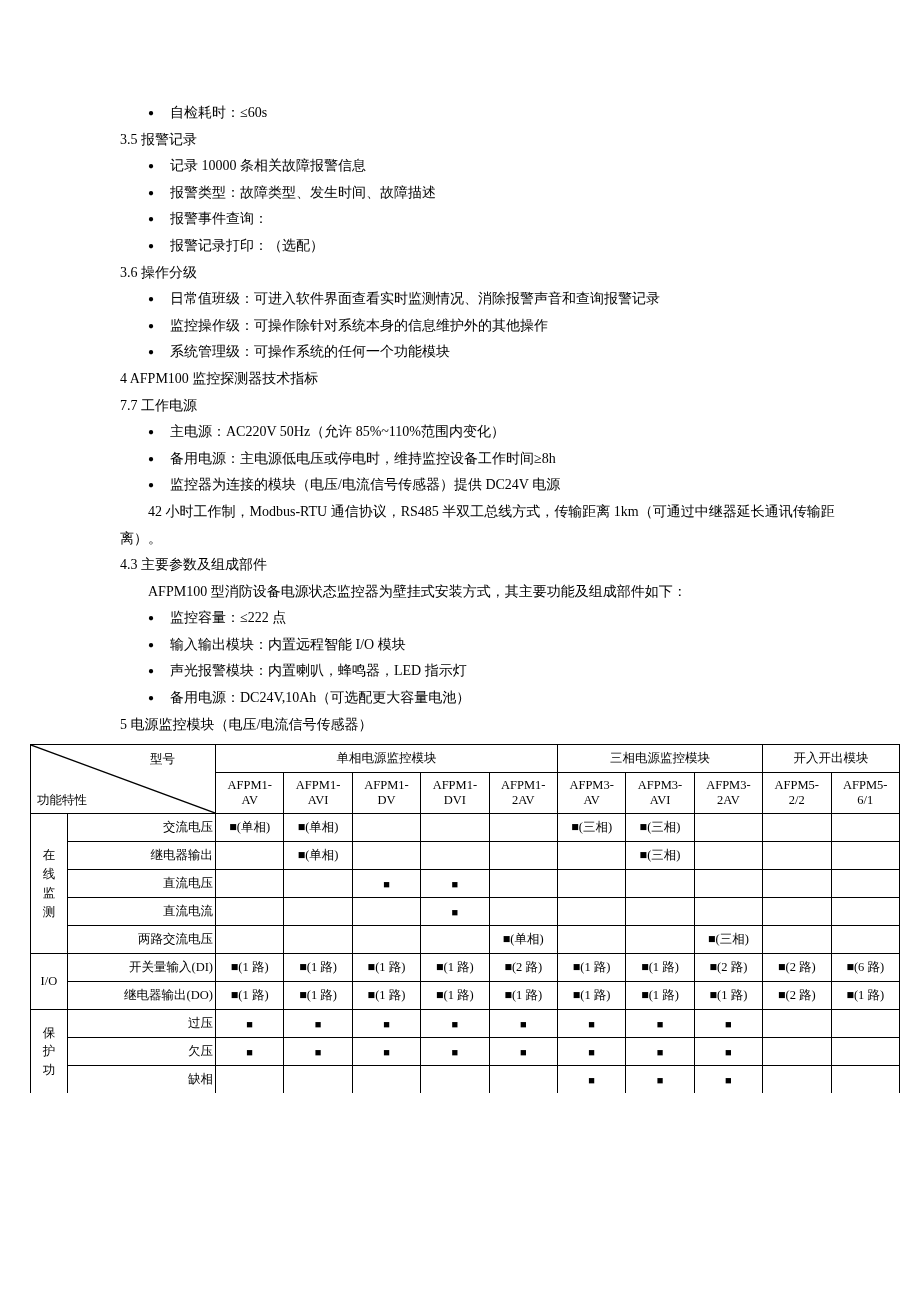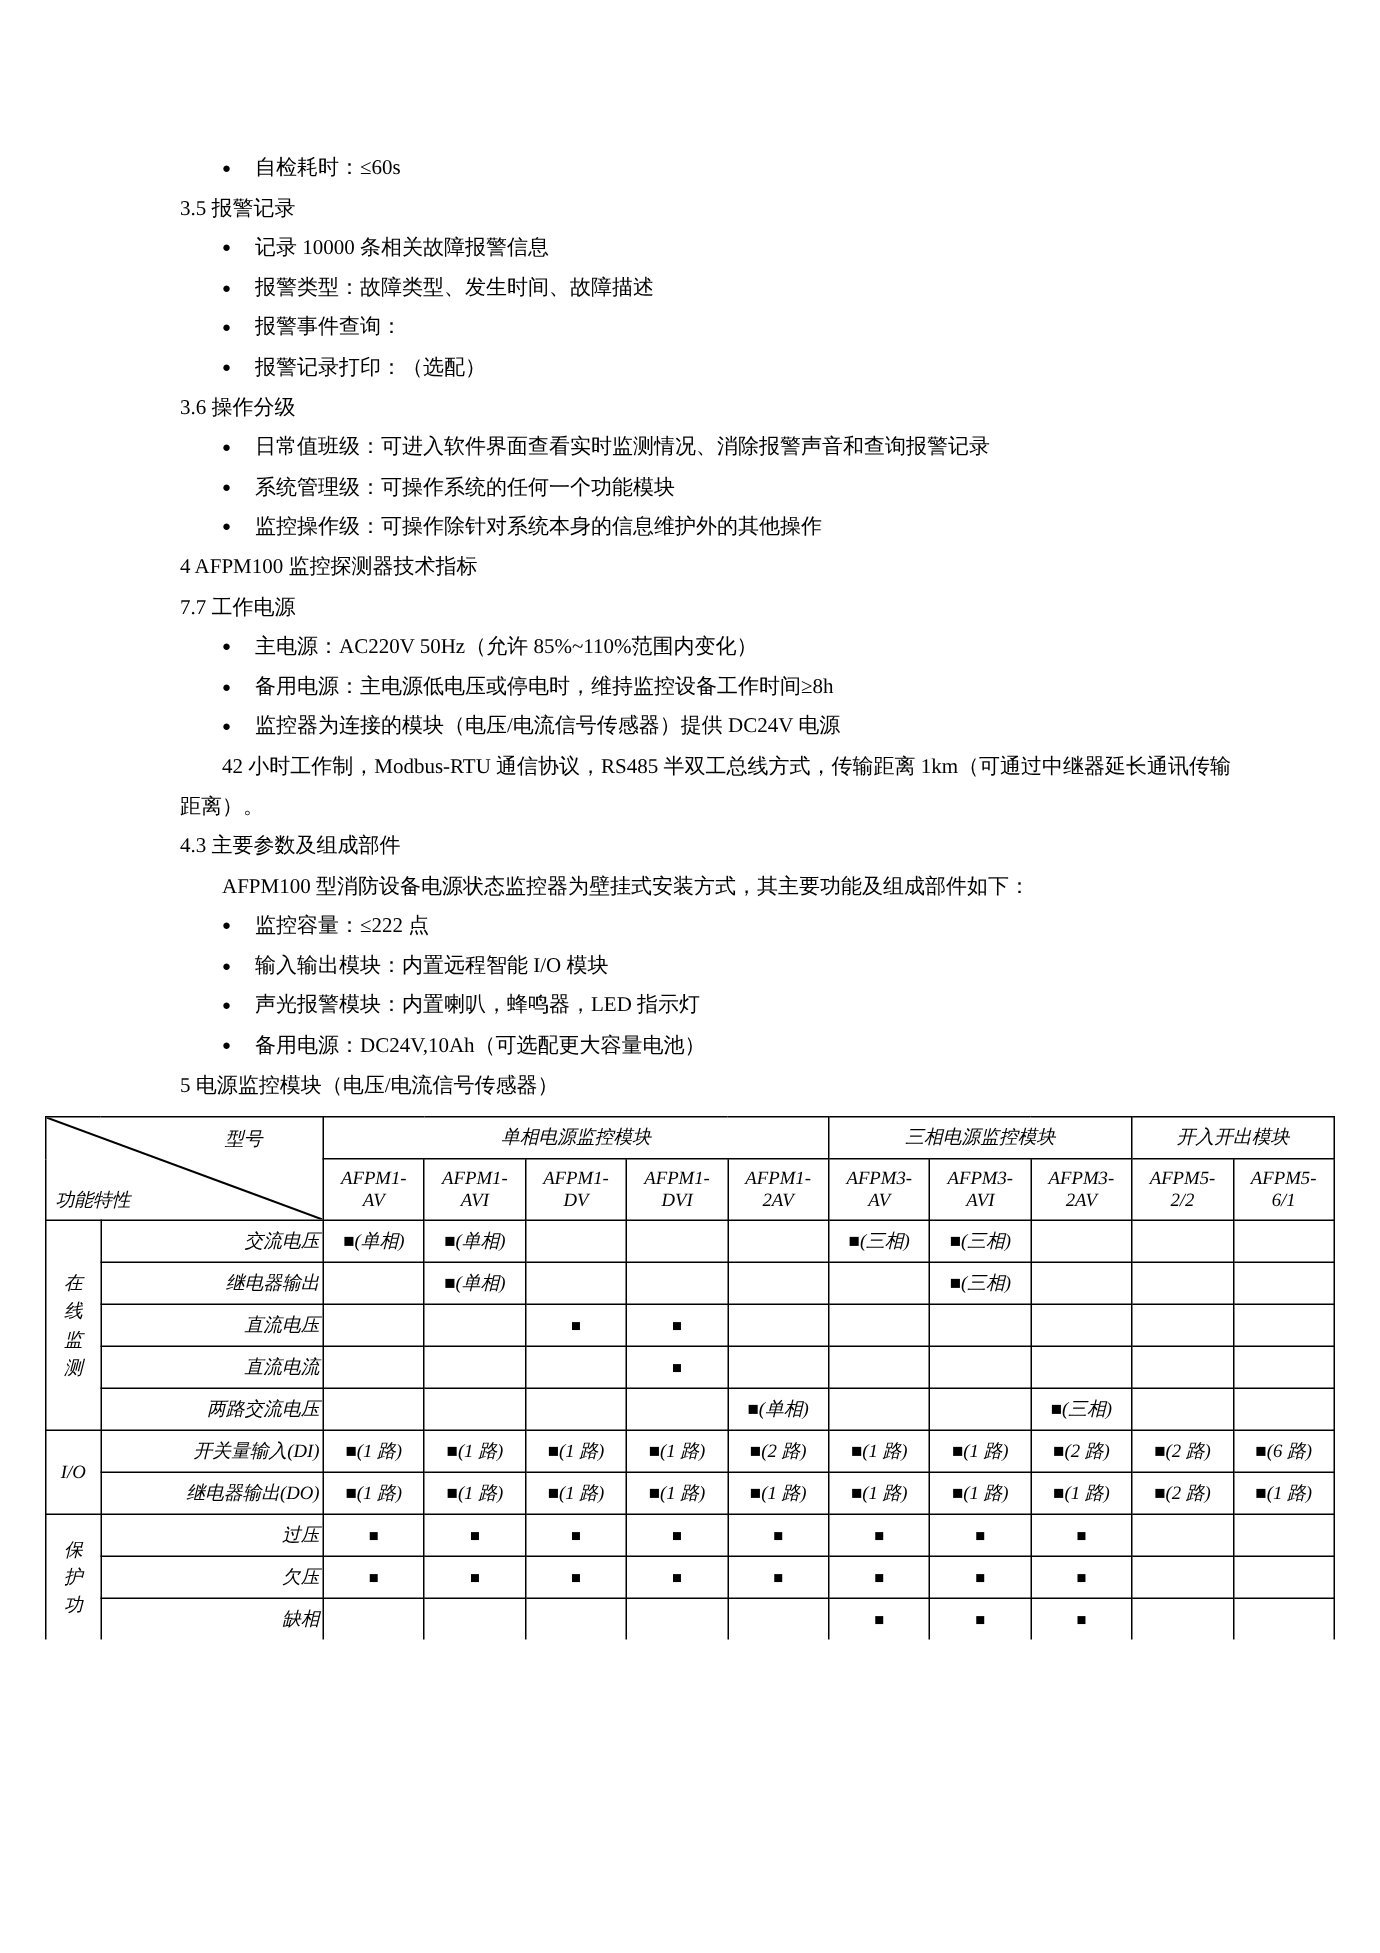--- a/index.html
+++ b/index.html
@@ -5,21 +5,21 @@
   body {
     font-family: "SimSun", "宋体", serif;
     font-size: 14px;
     color: #000;
     background: #fff;
     margin: 0;
     padding: 0;
     width: 920px;
   }
   .page {
-    padding: 100px 30px 40px 30px;
+    padding: 100px 20px 40px 30px;
   }
   .text-block {
     padding-left: 90px;
     padding-right: 60px;
     line-height: 1.9;
   }
   .bullet-line {
     padding-left: 28px;
   }
   .bullet-line::before {
@@ -33,21 +33,20 @@
   }
   .para-line {
     text-indent: 28px;
   }
   table {
     border-collapse: collapse;
     width: 100%;
     font-size: 12.5px;
     margin-top: 6px;
     font-family: "SimSun", "宋体", serif;
-    font-style: italic;
   }
   td, th {
     border: 1px solid #000;
     text-align: center;
     vertical-align: middle;
     padding: 5px 2px;
     font-weight: normal;
   }
   .diag-cell {
     position: relative;
@@ -90,22 +89,22 @@
 
   <div class="text-block">
     <div class="bullet-line">自检耗时：≤60s</div>
     <div class="section-line">3.5 报警记录</div>
     <div class="bullet-line">记录 10000 条相关故障报警信息</div>
     <div class="bullet-line">报警类型：故障类型、发生时间、故障描述</div>
     <div class="bullet-line">报警事件查询：</div>
     <div class="bullet-line">报警记录打印：（选配）</div>
     <div class="section-line">3.6 操作分级</div>
     <div class="bullet-line">日常值班级：可进入软件界面查看实时监测情况、消除报警声音和查询报警记录</div>
+    <div class="bullet-line">监控操作级：可操作除针对系统本身的信息维护外的其他操作</div>
     <div class="bullet-line">系统管理级：可操作系统的任何一个功能模块</div>
-    <div class="bullet-line">监控操作级：可操作除针对系统本身的信息维护外的其他操作</div>
     <div class="section-line">4   AFPM100 监控探测器技术指标</div>
     <div class="section-line">7.7 工作电源</div>
     <div class="bullet-line">主电源：AC220V 50Hz（允许 85%~110%范围内变化）</div>
     <div class="bullet-line">备用电源：主电源低电压或停电时，维持监控设备工作时间≥8h</div>
     <div class="bullet-line">监控器为连接的模块（电压/电流信号传感器）提供 DC24V 电源</div>
     <div class="para-line">42 小时工作制，Modbus-RTU 通信协议，RS485 半双工总线方式，传输距离 1km（可通过中继器延长通讯传输距离）。</div>
     <div class="section-line">4.3 主要参数及组成部件</div>
     <div class="para-line">AFPM100 型消防设备电源状态监控器为壁挂式安装方式，其主要功能及组成部件如下：</div>
     <div class="bullet-line">监控容量：≤222 点</div>
     <div class="bullet-line">输入输出模块：内置远程智能 I/O 模块</div>

